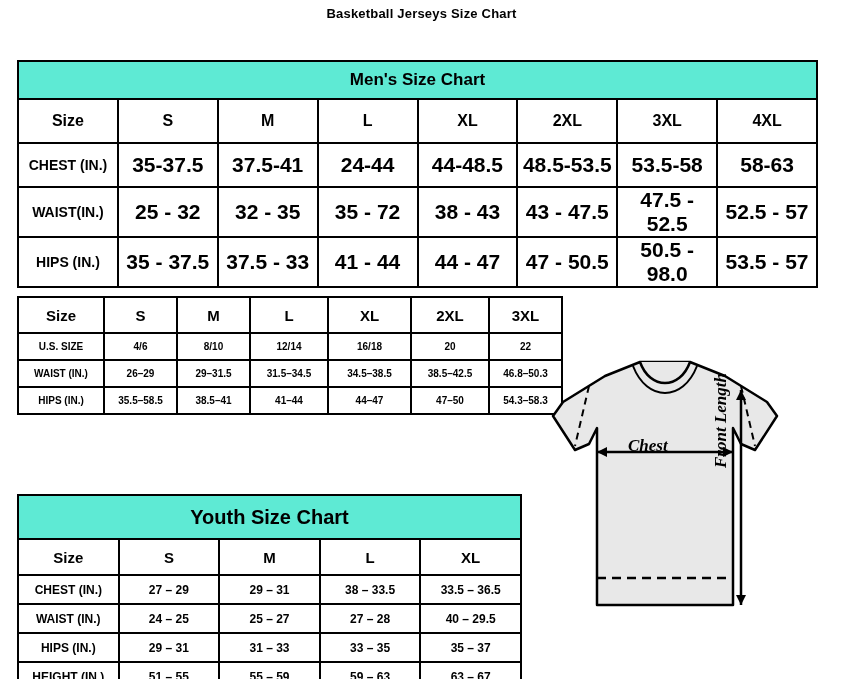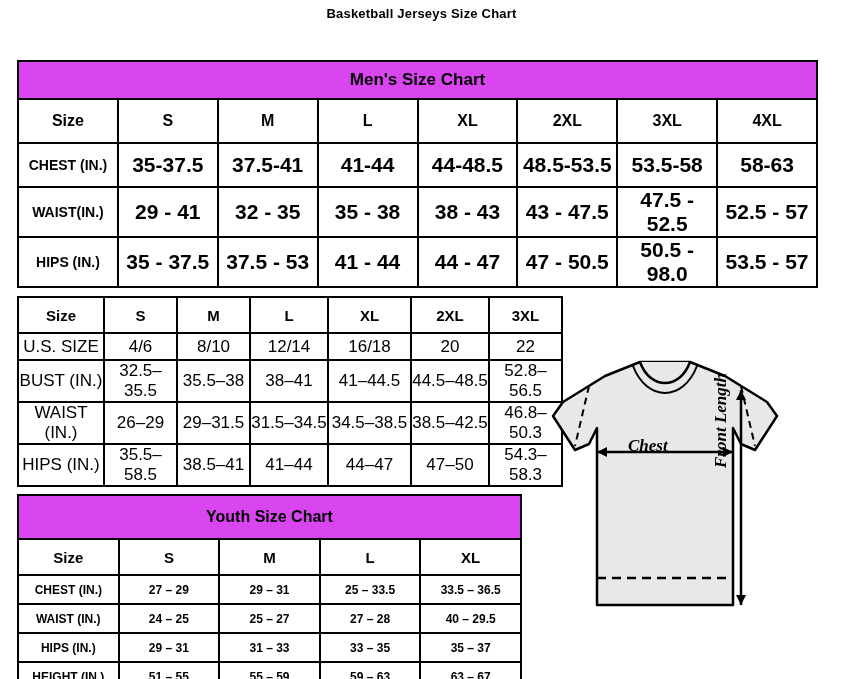--- a/index.html
+++ b/index.html
@@ -31,21 +31,21 @@
   }
   table, td, th {
     border: 2px solid #000000;
   }
   td, th {
     text-align: center;
     vertical-align: middle;
     padding: 0;
   }
   .chart-title {
-    background: #d946ef;
+    background: #5eead4;
     font-weight: bold;
     font-size: 17px;
     height: 34px;
   }
   .hdr {
     font-weight: bold;
   }
 
   
   #mens-table {
@@ -61,31 +61,31 @@
 
   
   #womens-table {
     position: absolute;
     left: 17px;
     top: 296px;
     width: 534px;
   }
   #womens-table .chart-title { font-size: 17px; height: 40px; }
   #womens-table .hdr-row td { height: 34px; font-size: 15px; font-weight: bold; }
-  #womens-table .data td { height: 25px; font-size: 17px; font-weight: normal; }
+  #womens-table .data td { height: 25px; font-size: 10px; font-weight: bold; }
   #womens-table .rowlabel { font-size: 11.5px; }
 
   
   #youth-table {
     position: absolute;
     left: 17px;
     top: 494px;
     width: 505px;
   }
-  #youth-table .chart-title { font-size: 16px; height: 42px; }
+  #youth-table .chart-title { font-size: 20px; height: 42px; }
   #youth-table .hdr-row td { height: 34px; font-size: 15px; font-weight: bold; }
   #youth-table .data td { height: 27px; font-size: 12px; font-weight: bold; }
   #youth-table .rowlabel { font-size: 12px; }
 
   
   #shirt-diagram {
     position: absolute;
     left: 545px;
     top: 350px;
     width: 290px;
@@ -129,40 +129,40 @@
     <td class="hdr" style="width:97px">L</td>
     <td class="hdr" style="width:97px">XL</td>
     <td class="hdr" style="width:101px">2XL</td>
     <td class="hdr" style="width:101px">3XL</td>
     <td class="hdr" style="width:96px">4XL</td>
   </tr>
   <tr class="data">
     <td class="rowlabel">CHEST (IN.)</td>
     <td>35-37.5</td>
     <td>37.5-41</td>
-    <td>41-44</td>
+    <td>24-44</td>
     <td>44-48.5</td>
     <td>48.5-53.5</td>
     <td>53.5-58</td>
     <td>58-63</td>
   </tr>
   <tr class="data">
     <td class="rowlabel">WAIST(IN.)</td>
-    <td>29 - 41</td>
+    <td>25 - 32</td>
     <td>32 - 35</td>
-    <td>35 - 38</td>
+    <td>35 - 72</td>
     <td>38 - 43</td>
     <td>43 - 47.5</td>
     <td>47.5 - 52.5</td>
     <td>52.5 - 57</td>
   </tr>
   <tr class="data">
     <td class="rowlabel">HIPS (IN.)</td>
     <td>35 - 37.5</td>
-    <td>37.5 - 53</td>
+    <td>37.5 - 33</td>
     <td>41 - 44</td>
     <td>44 - 47</td>
     <td>47 - 50.5</td>
     <td>50.5 - 98.0</td>
     <td>53.5 - 57</td>
   </tr>
 </tbody>
   </table>
 
 <table id="womens-table">
@@ -179,29 +179,20 @@
   <tr class="data">
     <td class="rowlabel">U.S. SIZE</td>
     <td>4/6</td>
     <td>8/10</td>
     <td>12/14</td>
     <td>16/18</td>
     <td>20</td>
     <td>22</td>
   </tr>
   <tr class="data">
-    <td class="rowlabel">BUST (IN.)</td>
-    <td>32.5–35.5</td>
-    <td>35.5–38</td>
-    <td>38–41</td>
-    <td>41–44.5</td>
-    <td>44.5–48.5</td>
-    <td>52.8–56.5</td>
-  </tr>
-  <tr class="data">
     <td class="rowlabel">WAIST (IN.)</td>
     <td>26–29</td>
     <td>29–31.5</td>
     <td>31.5–34.5</td>
     <td>34.5–38.5</td>
     <td>38.5–42.5</td>
     <td>46.8–50.3</td>
   </tr>
   <tr class="data">
     <td class="rowlabel">HIPS (IN.)</td>
@@ -224,21 +215,21 @@
     <td class="hdr" style="width:113px">Size</td>
     <td class="hdr" style="width:98px">S</td>
     <td class="hdr" style="width:98px">M</td>
     <td class="hdr" style="width:98px">L</td>
     <td class="hdr" style="width:98px">XL</td>
   </tr>
   <tr class="data">
     <td class="rowlabel">CHEST (IN.)</td>
     <td>27 – 29</td>
     <td>29 – 31</td>
-    <td>25 – 33.5</td>
+    <td>38 – 33.5</td>
     <td>33.5 – 36.5</td>
   </tr>
   <tr class="data">
     <td class="rowlabel">WAIST (IN.)</td>
     <td>24 – 25</td>
     <td>25 – 27</td>
     <td>27 – 28</td>
     <td>40 – 29.5</td>
   </tr>
   <tr class="data">

